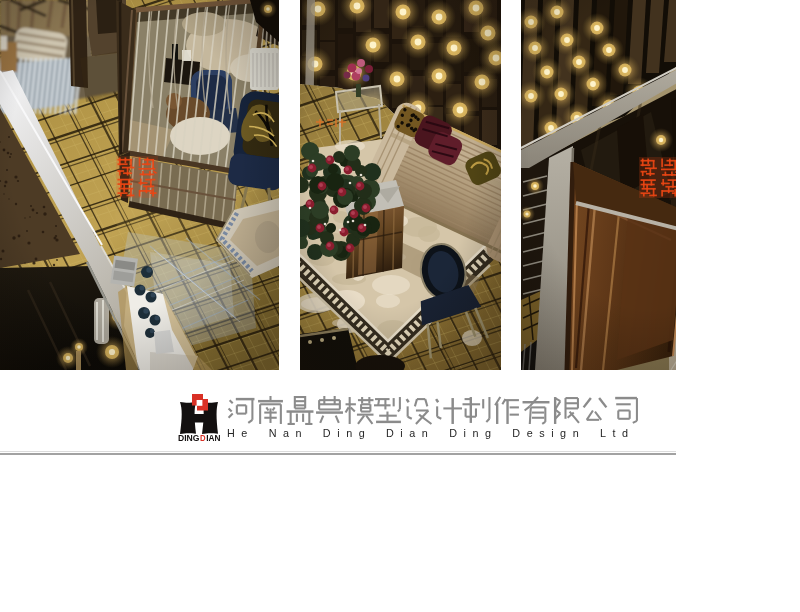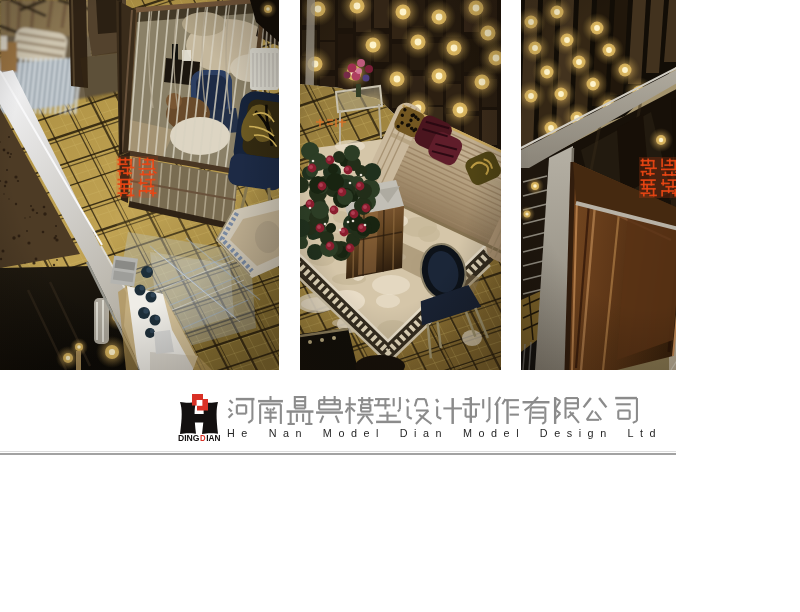--- a/index.html
+++ b/index.html
@@ -1391,16 +1391,16 @@
         <line x1="26.0" y1="2.0" x2="26.0" y2="24.0" stroke="#8b8b8b" stroke-width="2.0" stroke-opacity="1.0" stroke-linecap="butt"></line>
         <line x1="26.0" y1="24.0" x2="22.0" y2="26.0" stroke="#8b8b8b" stroke-width="2.0" stroke-opacity="1.0" stroke-linecap="butt"></line>
         <line x1="6.0" y1="8.0" x2="20.0" y2="8.0" stroke="#8b8b8b" stroke-width="2.0" stroke-opacity="1.0" stroke-linecap="butt"></line>
         <line x1="8.0" y1="14.0" x2="19.0" y2="14.0" stroke="#8b8b8b" stroke-width="2.0" stroke-opacity="1.0" stroke-linecap="butt"></line>
         <line x1="8.0" y1="22.0" x2="19.0" y2="22.0" stroke="#8b8b8b" stroke-width="2.0" stroke-opacity="1.0" stroke-linecap="butt"></line>
         <line x1="8.0" y1="14.0" x2="8.0" y2="22.0" stroke="#8b8b8b" stroke-width="2.0" stroke-opacity="1.0" stroke-linecap="butt"></line>
         <line x1="19.0" y1="14.0" x2="19.0" y2="22.0" stroke="#8b8b8b" stroke-width="2.0" stroke-opacity="1.0" stroke-linecap="butt"></line>
       </g>
     </svg>
 
-<div style="position:absolute;left:227px;top:427px;width:560px;font-family:'Liberation Sans',sans-serif;font-size:10.8px;font-weight:normal;color:#262626;letter-spacing:6.55px;word-spacing:5.2px;white-space:nowrap">He Nan Model Dian Model Design Ltd</div>
+<div style="position:absolute;left:227px;top:427px;width:560px;font-family:'Liberation Sans',sans-serif;font-size:10.8px;font-weight:normal;color:#262626;letter-spacing:6.55px;word-spacing:5.2px;white-space:nowrap">He Nan Ding Dian Ding Design Ltd</div>
 
 <div style="position:absolute;left:0;top:451px;width:800px;height:1px;background:#dcdcdc"></div>
 <div style="position:absolute;left:0;top:453px;width:800px;height:2px;background:#a2a2a2"></div>
 </div>
 </body></html>

